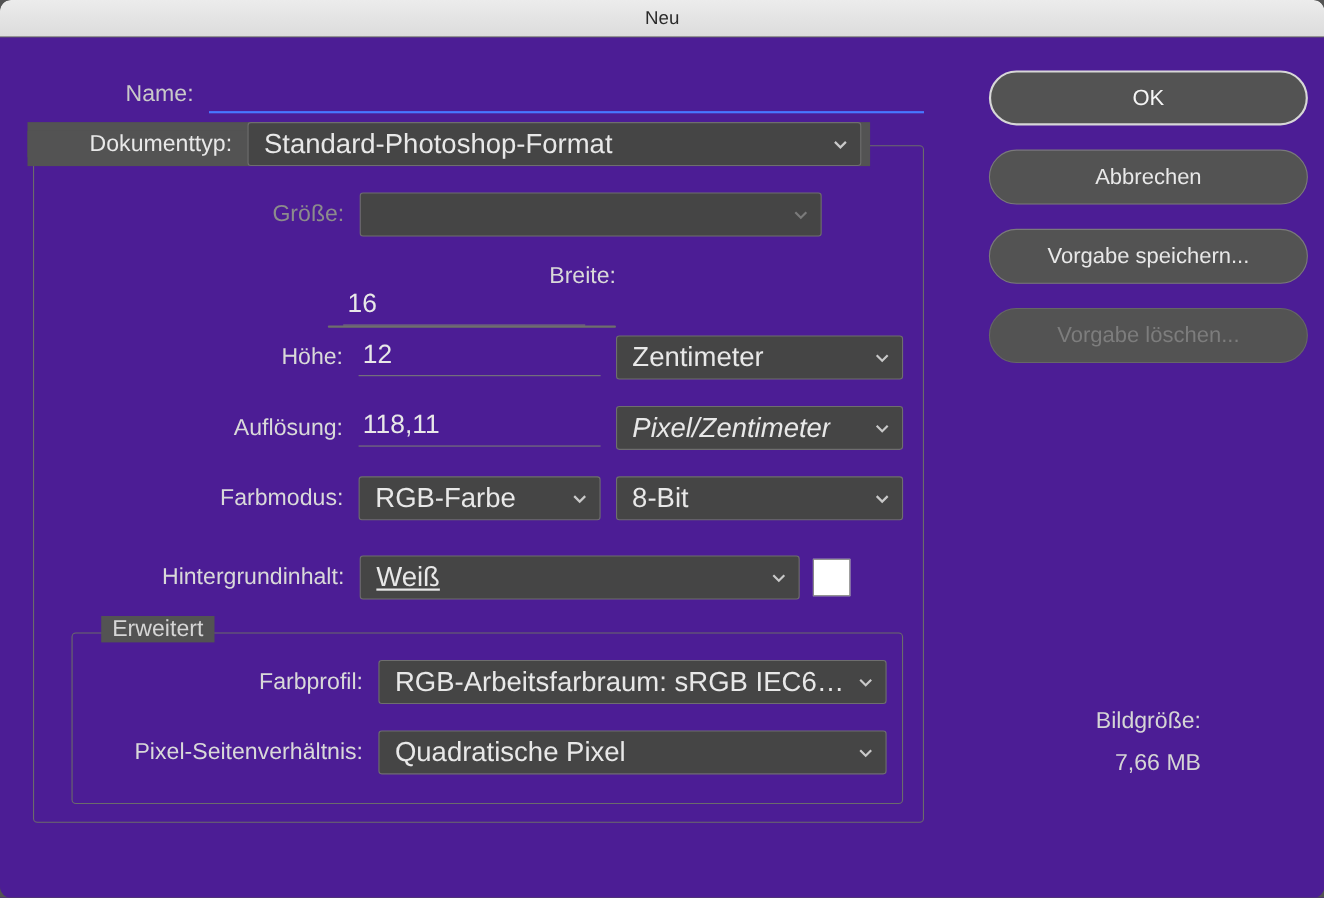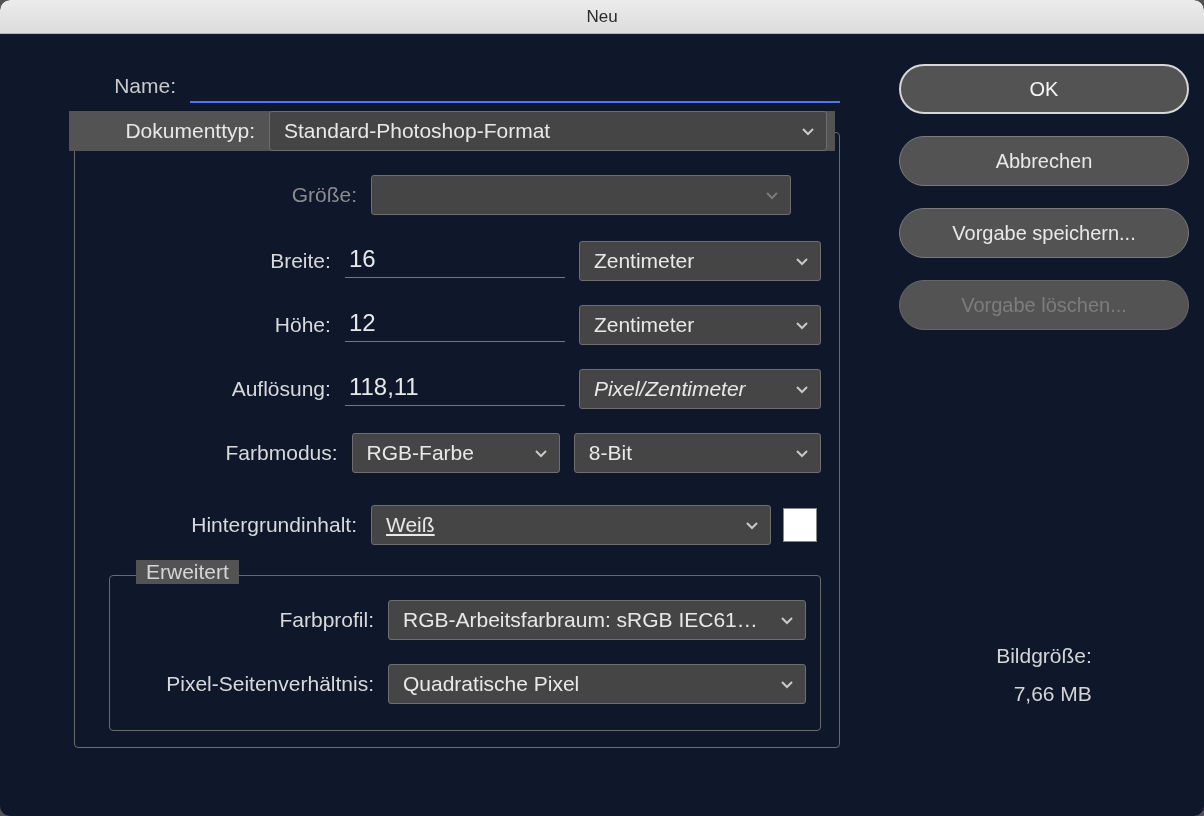--- a/index.html
+++ b/index.html
@@ -13,21 +13,21 @@
     border-bottom: 1px solid #b5b5b5;
     text-align: center;
     line-height: 34px;
     font-size: 17px;
     color: #2b2b2b;
   }
 
   .content {
     position: relative;
     height: calc(816px - 34px);
-    background: #0f172a;
+    background: #4c1d95;
     padding-left: 44px;
   }
 
   .main-panel {
     position: absolute;
     left: 0; top: 0;
     width: 870px;
     height: 100%;
     padding: 30px 30px 20px 30px;
   }
@@ -121,21 +121,21 @@
     margin-right: 14px;
   }
 
   .select {
     position: relative;
     height: 40px;
     background: #454545;
     border: 1px solid #6e6e6e;
     border-radius: 3px;
     color: #e8e8e8;
-    font-size: 21px;
+    font-size: 25px;
     display: flex;
     align-items: center;
     padding: 0 36px 0 14px;
     cursor: pointer;
     overflow: hidden;
     white-space: nowrap;
     text-overflow: ellipsis;
   }
   .select.dim { color: #8c8c8c; }
   .select .chev {
@@ -149,21 +149,20 @@
   .chev svg path { stroke: #c9c9c9; stroke-width: 2; fill: none; }
   .select.dim .chev svg path { stroke: #7a7a7a; }
 
   
   .group {
     position: relative;
     border: 1px solid #6b6b6b;
     border-radius: 4px;
     margin-top: 10px;
     padding: 20px 18px 16px 6px;
-    margin-left: 44px;
   }
   .group.inner {
     margin-left: 28px;
     margin-top: 28px;
     padding: 22px 14px 20px 6px;
   }
   .group-title {
     position: absolute;
     top: -16px;
     background: #535353;
@@ -235,21 +234,21 @@
           <span class="chev">
               <svg viewBox="0 0 16 16">
                 <path d="M3 6l5 5 5-5"></path>
               </svg>
             </span>
         </div>
       </div>
 
       <div style="height:12px;"></div>
 
-      <div class="row" style="margin-bottom:20px;">
+      <div class="row" style="margin-bottom:20px;flex-direction:column;">
         <div class="lbl">Breite:</div>
         <input class="num-input" value="16" style="">
         <div class="select" style="width:262px;">
           <span class="sel-txt">Zentimeter</span>
           <span class="chev">
               <svg viewBox="0 0 16 16">
                 <path d="M3 6l5 5 5-5"></path>
               </svg>
             </span>
         </div>

